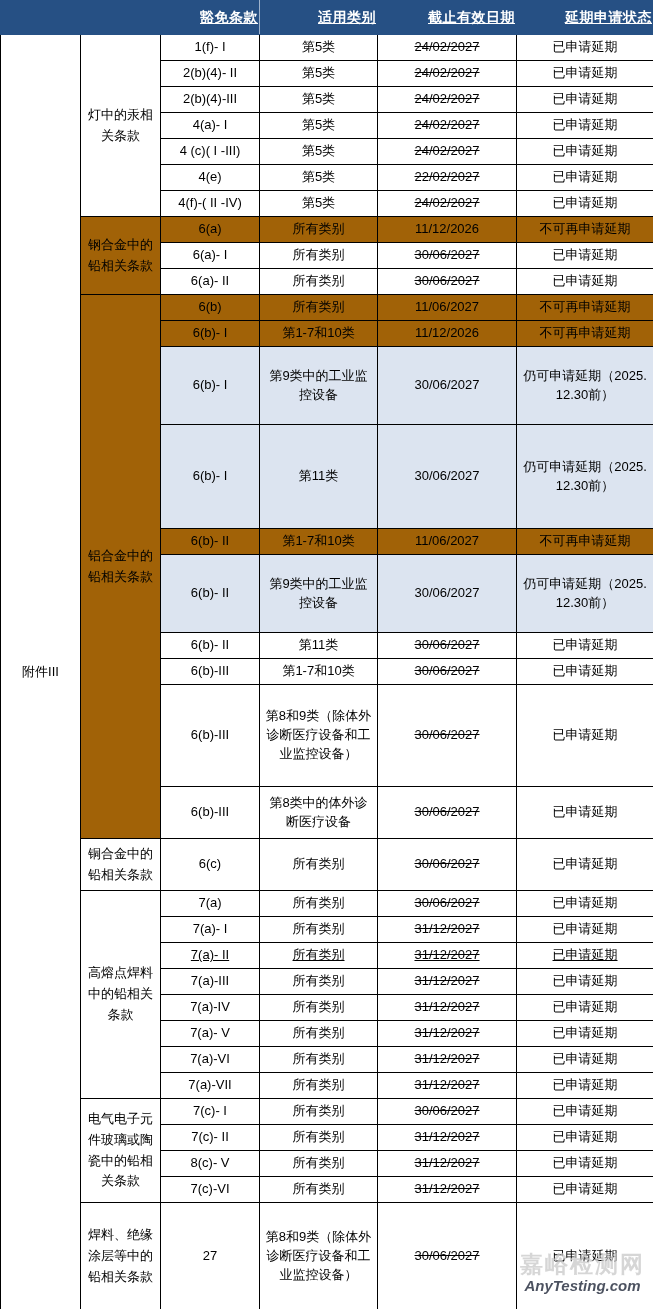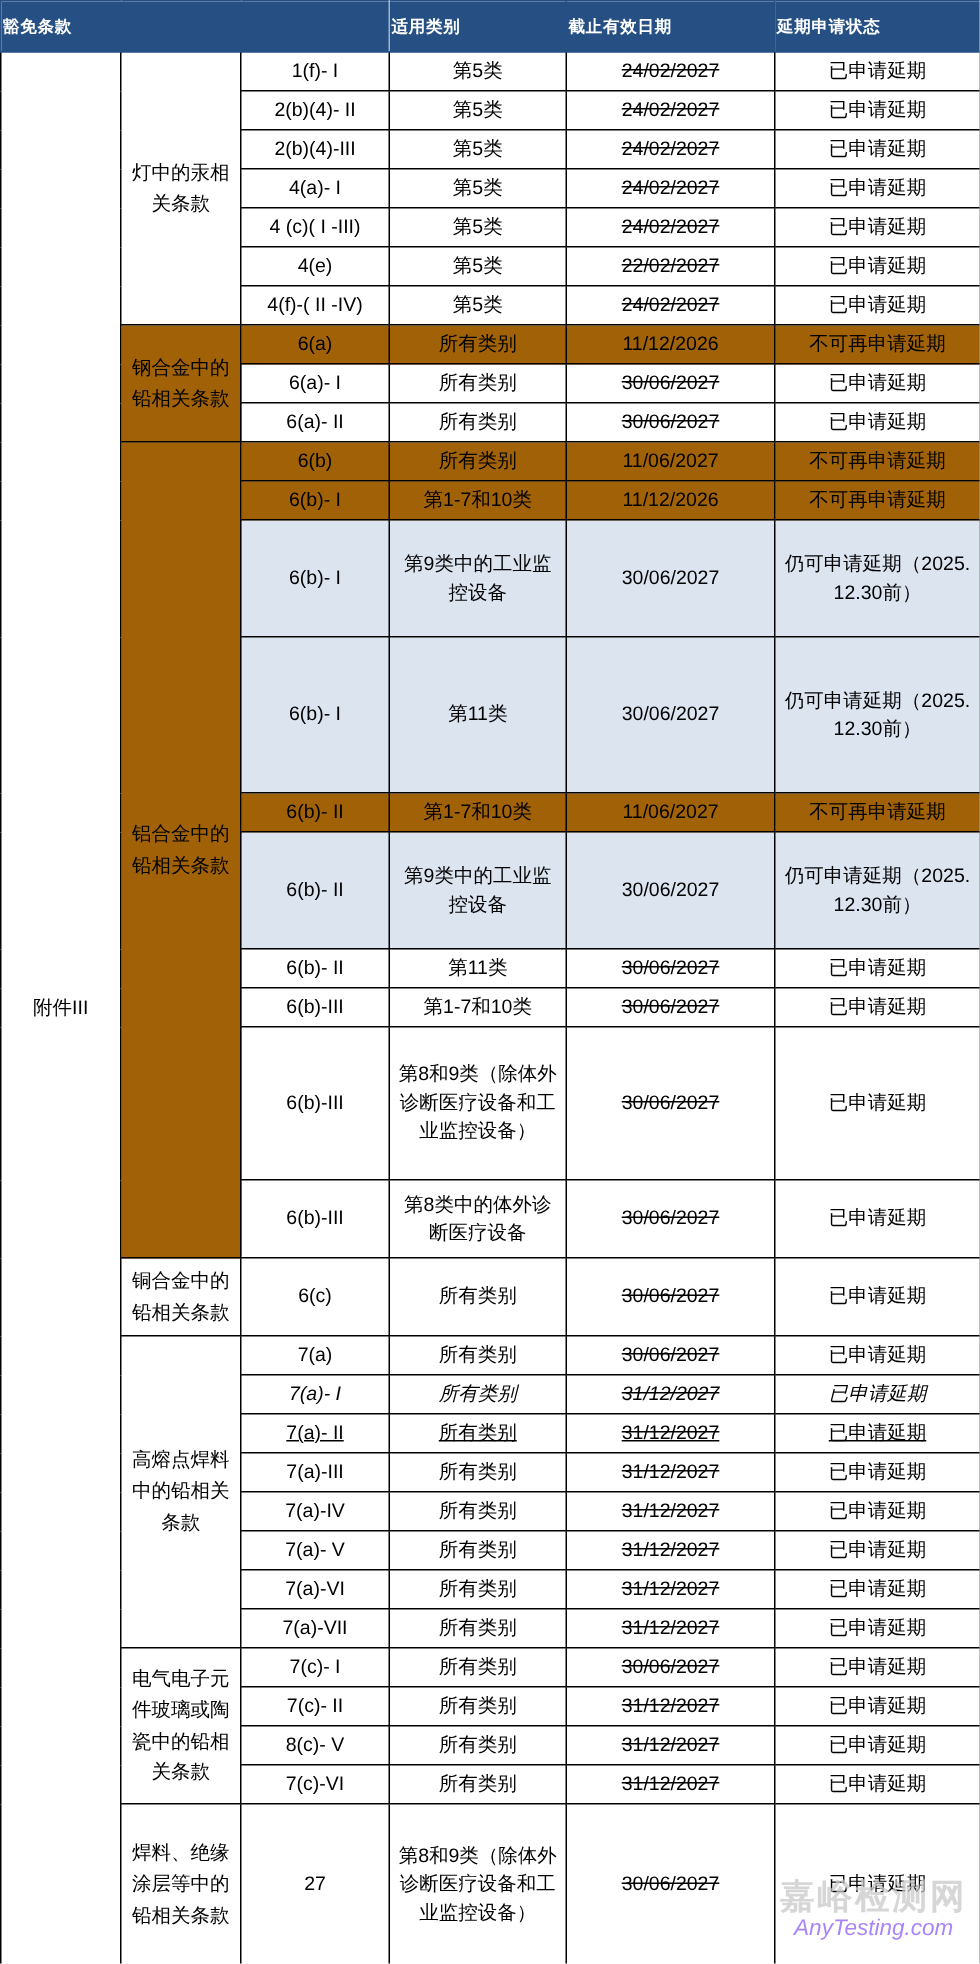--- a/index.html
+++ b/index.html
@@ -25,26 +25,27 @@
   #exemption-table col.c-group   { width: 80px; }
   #exemption-table col.c-clause  { width: 99px; }
   #exemption-table col.c-category{ width: 118px; }
   #exemption-table col.c-date    { width: 139px; }
   #exemption-table col.c-status  { width: 137px; }
 
   #exemption-table th {
     background: #265084;
     color: #ffffff;
     font-weight: bold;
-    font-size: 11px;
+    font-size: 14px;
     height: 31px;
-    text-align: left;
+    text-align: right;
     vertical-align: middle;
     border: 1px solid #265084;
     letter-spacing: 0.5px;
+    text-decoration: underline;
   }
   #exemption-table th.th-left-pad {
     border-right: 1px solid #9fb3cc;
   }
   #exemption-table td {
     border: 1px solid #000000;
     text-align: center;
     vertical-align: middle;
     font-size: 13px;
     color: #000000;
@@ -81,21 +82,22 @@
     font-weight: bold;
     letter-spacing: 2px;
     display: block;
     line-height: 1.1;
   }
   .watermark .wm-en {
     font-size: 15px;
     font-style: italic;
     display: block;
     line-height: 1.2;
-    color: #8b5cf6;
+    color: #0f172a;
+    font-weight: bold;
   }
 </style>
 </head>
 <body>
 
 <table id="exemption-table">
   <colgroup>
     <col class="c-annex">
       <col class="c-group">
       <col class="c-clause">
@@ -243,21 +245,21 @@
         <td><span class="strike">30/06/2027</span></td>
         <td>已申请延期</td>
       </tr>
       <tr style="height: 26px;">
         <td class="group-cell" rowspan="8">高熔点焊料中的铅相关条款</td>
         <td>7(a)</td>
         <td>所有类别</td>
         <td><span class="strike">30/06/2027</span></td>
         <td>已申请延期</td>
       </tr>
-      <tr style="height: 26px; font-style: italic;">
+      <tr style="height: 26px;">
         <td>7(a)- I</td>
         <td>所有类别</td>
         <td><span class="strike">31/12/2027</span></td>
         <td>已申请延期</td>
       </tr>
       <tr style="height: 26px; text-decoration: underline;">
         <td>7(a)- II</td>
         <td>所有类别</td>
         <td><span class="strike">31/12/2027</span></td>
         <td>已申请延期</td>

